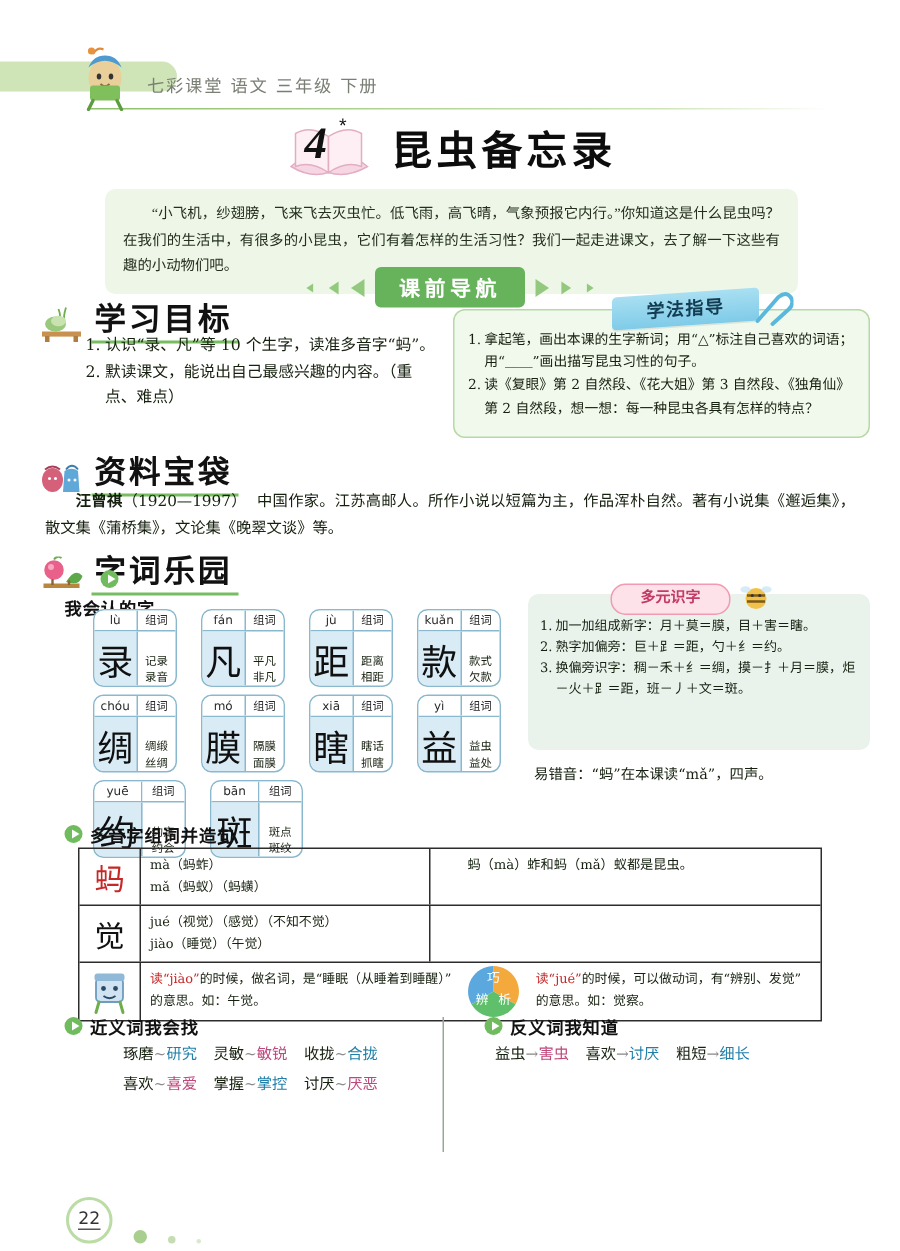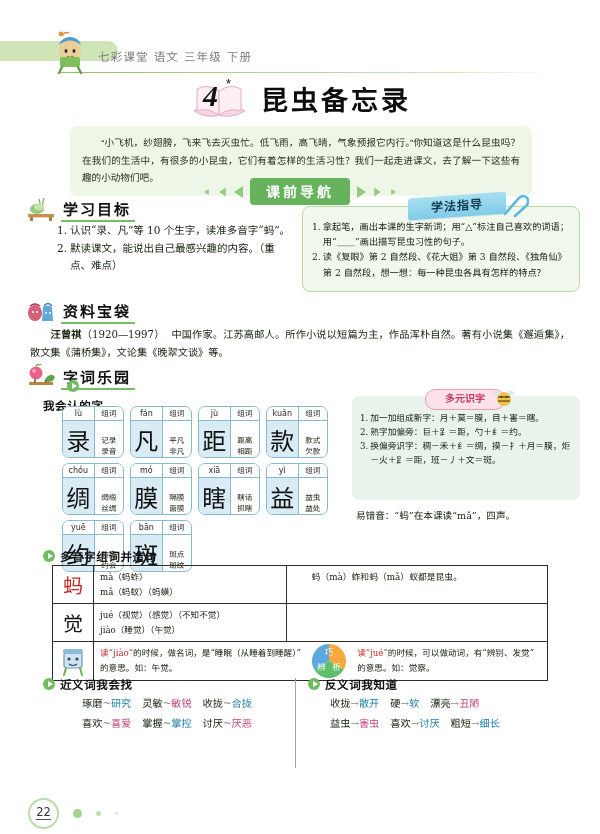--- a/index.html
+++ b/index.html
@@ -28,38 +28,38 @@
     font-weight:bold;font-family:"Liberation Serif",serif;color:#111;z-index:3;}
   .booknum .star{position:absolute;left:37px;top:1px;font-size:13px;color:#111;z-index:3;}
   .lesson-title{font-size:27px;font-weight:bold;letter-spacing:3px;
     font-family:"DejaVu Serif",serif;color:#0d0d0d;}
 
   
   .intro{position:absolute;left:70px;top:126px;width:462px;
     background:#eef6e8;border-radius:7px;padding:8px 12px 9px 12px;
     box-sizing:border-box;}
   .intro p{margin:0;font-size:9.6px;line-height:1.85;color:#24301d;
-    text-align:justify;text-indent:2em;font-family:Liberation Sans, sans-serif;}
+    text-align:justify;text-indent:2em;font-family:Liberation Serif, serif;}
 
   
   .banner{position:absolute;left:0;top:178px;width:600px;
     display:flex;align-items:center;justify-content:center;gap:7px;}
   .banner .tri{width:0;height:0;border-top:6px solid transparent;
     border-bottom:6px solid transparent;}
   .banner .tri.l{border-right:9px solid #93c97e;}
   .banner .tri.r{border-left:9px solid #93c97e;}
   .banner .tri.s{transform:scale(.72);}
   .banner .tri.xs{transform:scale(.5);}
   .banner .chip{background:#66b35b;color:#fff;font-size:14px;font-weight:bold;
     letter-spacing:3px;padding:3px 16px 4px;border-radius:4px;}
 
   
   .sec-head{position:absolute;display:flex;align-items:flex-end;gap:5px;}
   .sec-head .ico{width:30px;height:26px;position:relative;}
-  .sec-head .htxt{font-size:15px;font-weight:bold;letter-spacing:2px;
+  .sec-head .htxt{font-size:21px;font-weight:bold;letter-spacing:2px;
     color:#111;border-bottom:2px solid #79bd62;padding:0 4px 1px 2px;
     font-family:"DejaVu Serif",serif;}
 
   .olist{position:absolute;font-size:10.5px;line-height:1.6;color:#16200f;
     font-family:"DejaVu Serif",serif;}
   .olist .li{display:flex;gap:3px;margin-bottom:1px;}
   .olist .n{flex:0 0 auto;}
   .olist .t{flex:1 1 auto;}
 
   
@@ -86,41 +86,41 @@
   .bullet{position:absolute;display:flex;align-items:center;gap:5px;}
   .bullet .dot{width:12px;height:12px;border-radius:50%;
     background:#6fbb5d;position:relative;flex:0 0 auto;}
   .bullet .dot:after{content:"";position:absolute;left:4.5px;top:3px;
     border-top:3px solid transparent;border-bottom:3px solid transparent;
     border-left:5px solid #fff;}
   .bullet .btxt{font-size:11.5px;font-weight:bold;color:#111;letter-spacing:.6px;}
 
   
   .cards{position:absolute;left:62px;top:406px;width:272px;}
-  .crow{display:flex;gap:6px;margin-bottom:5px;}
+  .crow{display:flex;gap:16px;margin-bottom:5px;}
   .card{width:62px;border:1.1px solid #8ab9cf;border-radius:7px;overflow:hidden;
     box-sizing:border-box;background:#fff;}
   .card .top{display:flex;height:13px;border-bottom:1px solid #8ab9cf;}
   .card .py{flex:1 1 52%;text-align:center;font-size:8px;line-height:13px;
     color:#2a2a2a;border-right:1px solid #8ab9cf;background:#fff;
     font-family:"DejaVu Sans",sans-serif;}
   .card .zc{flex:1 1 48%;text-align:center;font-size:7.5px;line-height:13px;
     color:#2a2a2a;background:#fff;}
   .card .bot{display:flex;height:36px;}
   .card .hz{flex:1 1 52%;background:#d9ecf6;border-right:1px solid #8ab9cf;
     display:flex;align-items:center;justify-content:center;font-size:24px;
     color:#101010;font-family:"DejaVu Serif",serif;}
   .card .wd{flex:1 1 48%;display:flex;flex-direction:column;align-items:center;
     justify-content:flex-end;font-size:7.6px;line-height:1.45;color:#16200f;
     font-family:"DejaVu Serif",serif;}
 
   
   .duo{position:absolute;left:352px;top:396px;width:228px;height:104px;
     background:#e9f3ec;border-radius:7px;box-sizing:border-box;padding:15px 8px 5px 8px;}
-  .duo .badge{position:absolute;left:73px;top:-7px;width:78px;height:19px;
+  .duo .badge{position:absolute;left:55px;top:-7px;width:78px;height:19px;
     background:#fde2ea;border:1.2px solid #f19ab4;border-radius:10px;
     text-align:center;line-height:18px;font-size:10px;font-weight:bold;color:#c23a66;
     font-family:"DejaVu Serif",serif;}
   .duo .bee{position:absolute;left:140px;top:-10px;width:24px;height:24px;}
   .duo .dlist{font-size:8.7px;line-height:1.62;color:#16200f;
     font-family:"DejaVu Serif",serif;}
   .duo .dlist .li{display:flex;gap:2px;}
 
   .yicuo{position:absolute;left:356px;top:508px;width:224px;font-size:9.6px;
     color:#16200f;font-family:"DejaVu Serif",serif;}
@@ -150,21 +150,21 @@
   .wordcol{position:absolute;font-size:10.2px;line-height:1.95;color:#16200f;
     font-family:"DejaVu Serif",serif;}
   .wordcol .wrow{display:flex;gap:11px;}
   .wordcol .pair{white-space:nowrap;}
   .wordcol .pair .b{color:#1f7fa8;}
   .wordcol .pair .p{color:#c0477c;}
   .wordcol .pair .ar{color:#8a8a8a;}
   .vdiv{position:absolute;left:295px;top:678px;width:1px;height:90px;background:#9aa69a;}
 
   
-  .footer{position:absolute;left:28px;top:798px;display:flex;align-items:center;gap:14px;}
+  .footer{position:absolute;left:44px;top:798px;display:flex;align-items:flex-end;gap:14px;}
   .footer .ring{width:27px;height:27px;border-radius:50%;border:2.4px solid #bcdca6;
     display:flex;align-items:center;justify-content:center;}
   .footer .pg{font-size:11.5px;color:#333;border-bottom:1px solid #555;
     padding-bottom:1px;line-height:1;font-family:"DejaVu Sans",sans-serif;}
   .footer .d1{width:9px;height:9px;border-radius:50%;background:#a8cf8f;}
   .footer .d2{width:5px;height:5px;border-radius:50%;background:#c4ddb2;}
   .footer .d3{width:3px;height:3px;border-radius:50%;background:#d8e9cc;}
 </style>
 </head>
 <body>
@@ -519,30 +519,25 @@
     </div>
     <div class="wrow">
       <span class="pair"><span>喜欢</span><span class="ar">~</span><span class="p">喜爱</span></span>
       <span class="pair"><span>掌握</span><span class="ar">~</span><span class="b">掌控</span></span>
       <span class="pair"><span>讨厌</span><span class="ar">~</span><span class="p">厌恶</span></span>
     </div>
   </div>
 
   <div class="vdiv"></div>
 
-  <div class="bullet" style="left:308px;top:676px;">
+  <div class="bullet" style="left:323px;top:676px;">
     <span class="dot"></span>
     <span class="btxt">反义词我知道</span>
   </div>
   <div class="wordcol" style="left:330px;top:694px;width:240px;">
-    <div class="wrow">
-      <span class="pair"><span>收拢</span><span class="ar">→</span><span class="b">散开</span></span>
-      <span class="pair"><span>硬</span><span class="ar">→</span><span class="b">软</span></span>
-      <span class="pair"><span>漂亮</span><span class="ar">→</span><span class="p">丑陋</span></span>
-    </div>
     <div class="wrow">
       <span class="pair"><span>益虫</span><span class="ar">→</span><span class="p">害虫</span></span>
       <span class="pair"><span>喜欢</span><span class="ar">→</span><span class="b">讨厌</span></span>
       <span class="pair"><span>粗短</span><span class="ar">→</span><span class="b">细长</span></span>
     </div>
   </div>
 
   <div class="footer">
     <div class="ring">
       <span class="pg">22</span>

